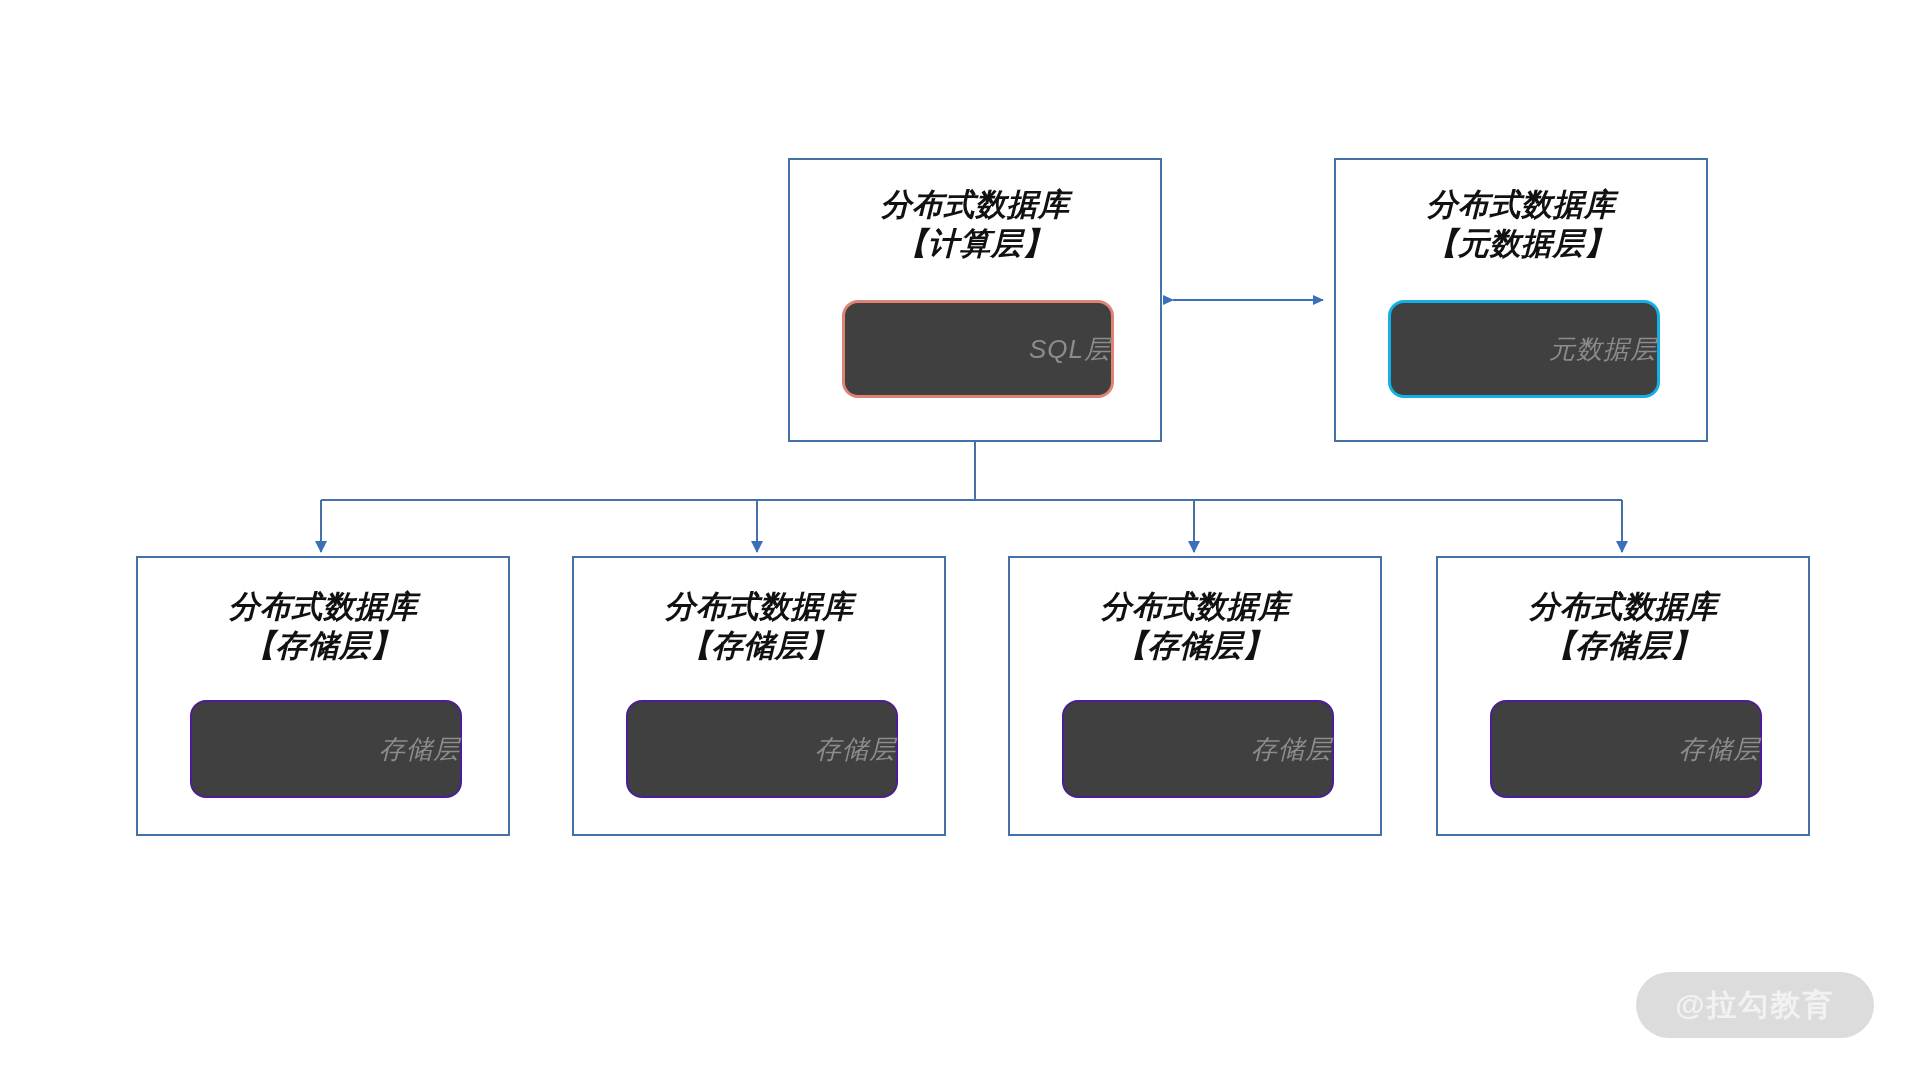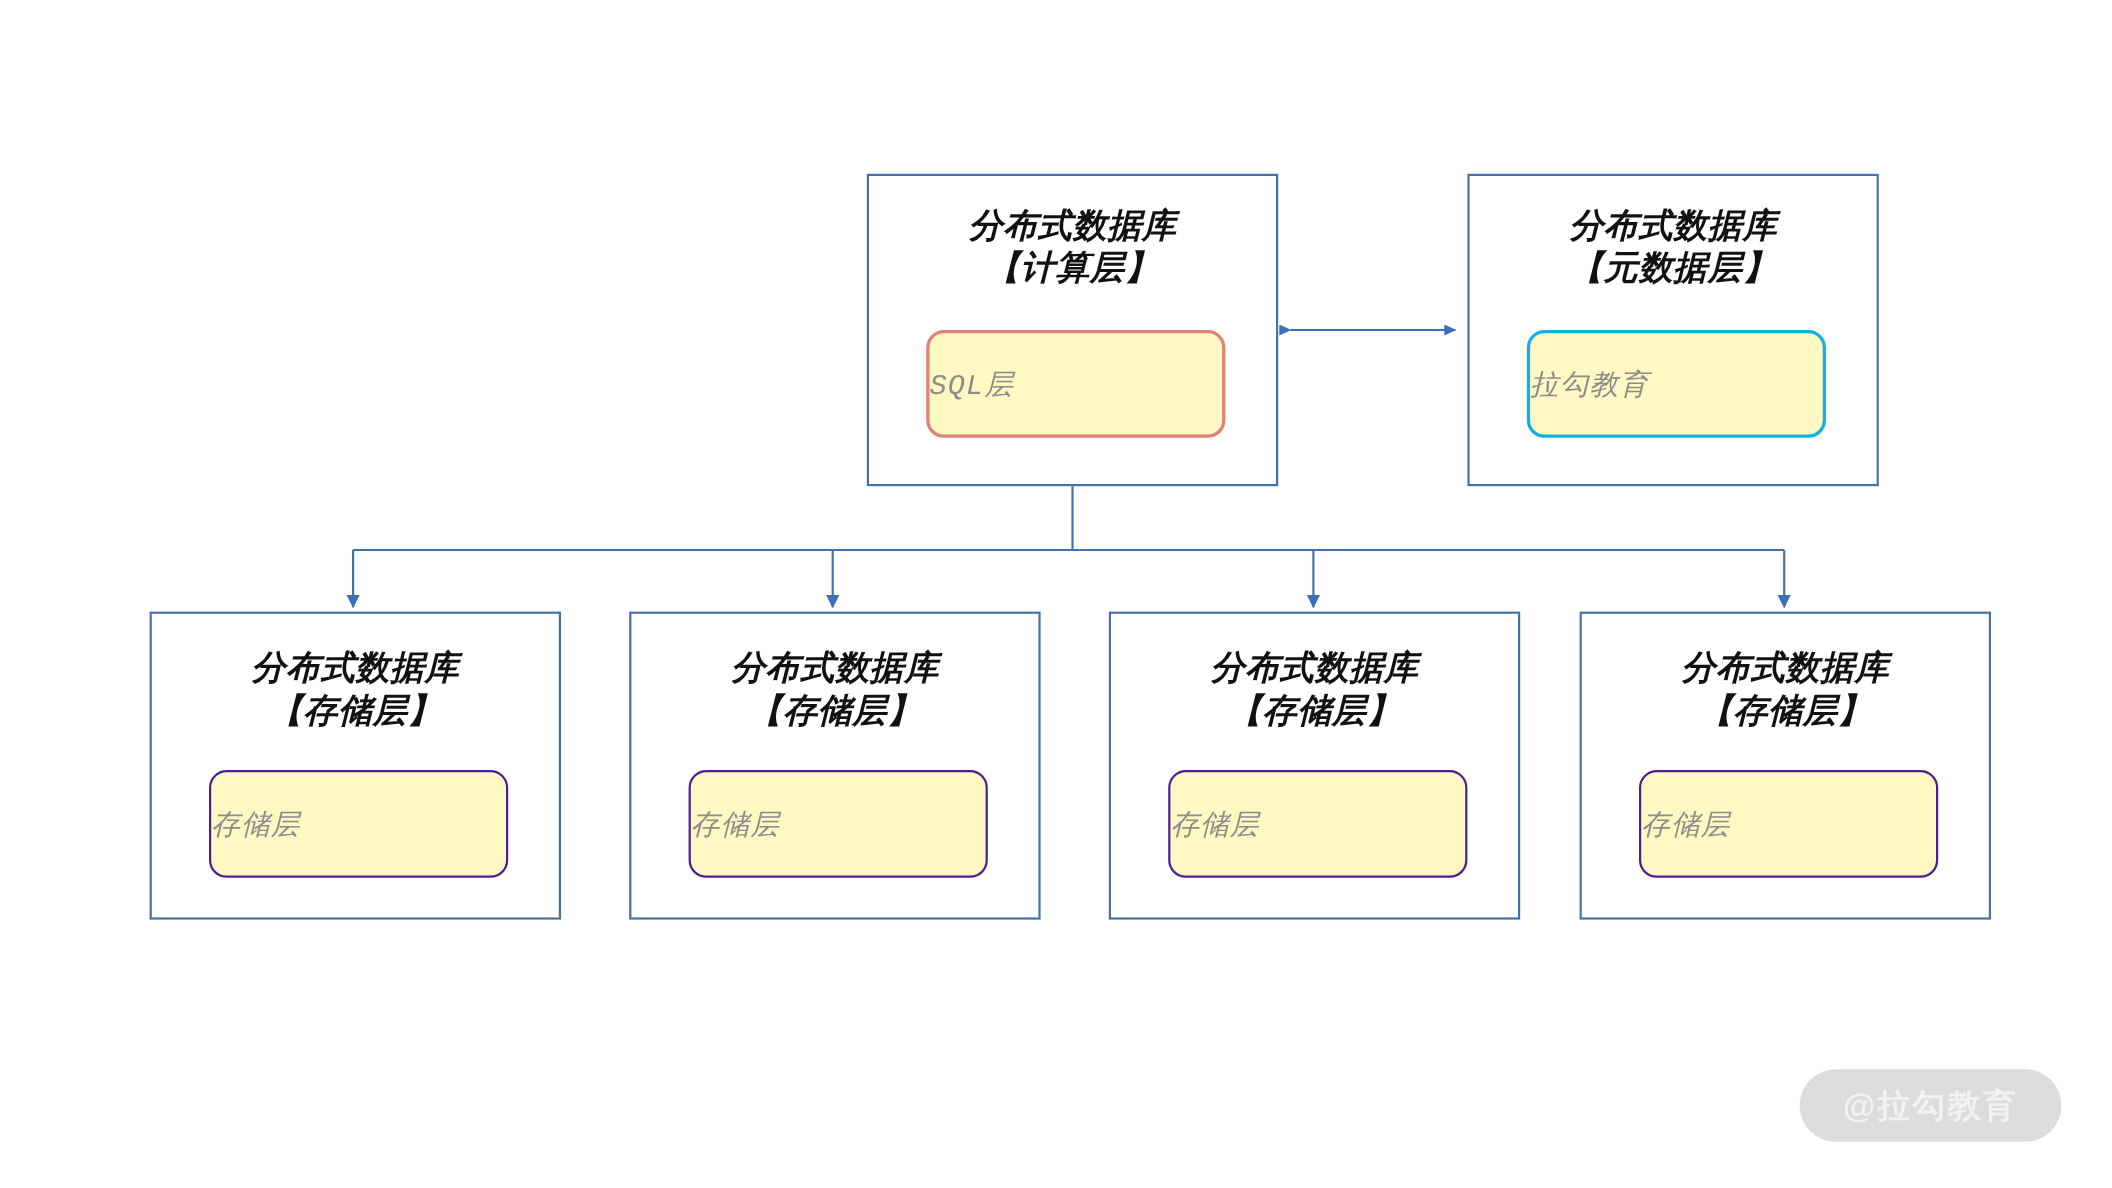--- a/index.html
+++ b/index.html
@@ -35,26 +35,25 @@
     font-size: 31px;
     line-height: 1.25;
     letter-spacing: 0.5px;
     white-space: pre-line;
     user-select: none;
   }
 
   
   .inner-box {
     box-sizing: border-box;
-    background: #fef9c3;
+    background: #404040;
     border-radius: 16px;
     display: flex;
     align-items: center;
-    justify-content: flex-start;
-    font-family: Liberation Mono, monospace;
+    justify-content: flex-end;
   }
   .inner-label {
     color: #8c8c8c;
     font-size: 26px;
     font-style: italic;
     font-weight: 400;
     letter-spacing: 1px;
     white-space: nowrap;
     user-select: none;
   }
@@ -127,21 +126,21 @@
 【计算层】</div>
     <div class="inner-box inner-sql" style="position:absolute; left:52px; top:140px; width:272px; height:98px;">
       <span class="inner-label">SQL层</span>
     </div>
   </div>
 
   <div class="node" style="left:1334px; top:158px; width:374px; height:284px; padding-top:26px;">
     <div class="node-title">分布式数据库
 【元数据层】</div>
     <div class="inner-box inner-meta" style="position:absolute; left:52px; top:140px; width:272px; height:98px;">
-      <span class="inner-label">拉勾教育</span>
+      <span class="inner-label">元数据层</span>
     </div>
   </div>
 
   <div class="node" style="left:136px; top:556px; width:374px; height:280px; padding-top:30px;">
     <div class="node-title">分布式数据库
 【存储层】</div>
     <div class="inner-box inner-storage" style="position:absolute; left:52px; top:142px; width:272px; height:98px;">
       <span class="inner-label">存储层</span>
     </div>
   </div>

